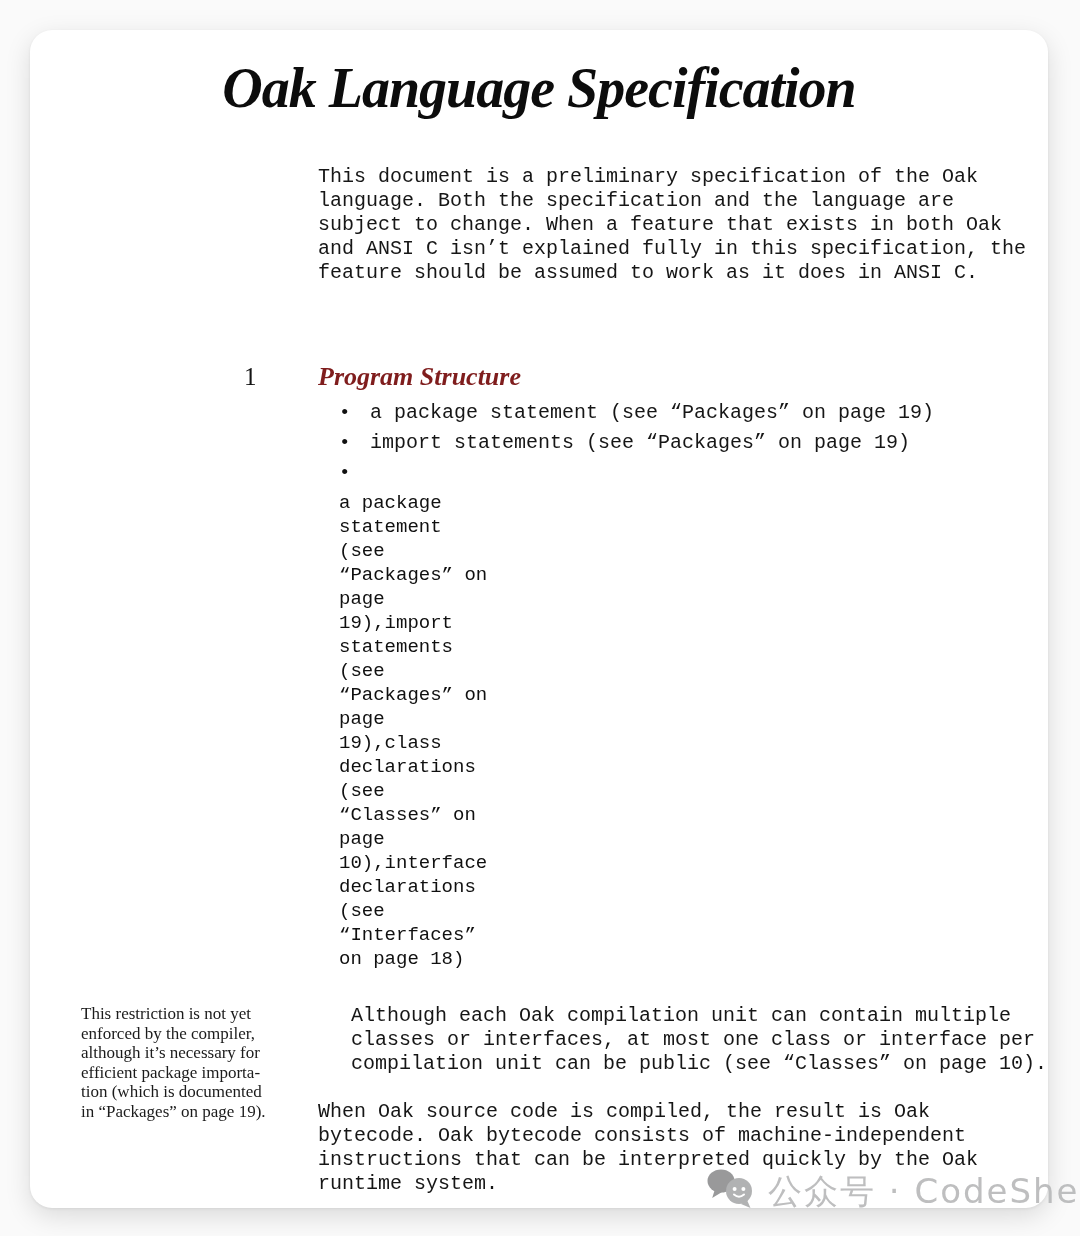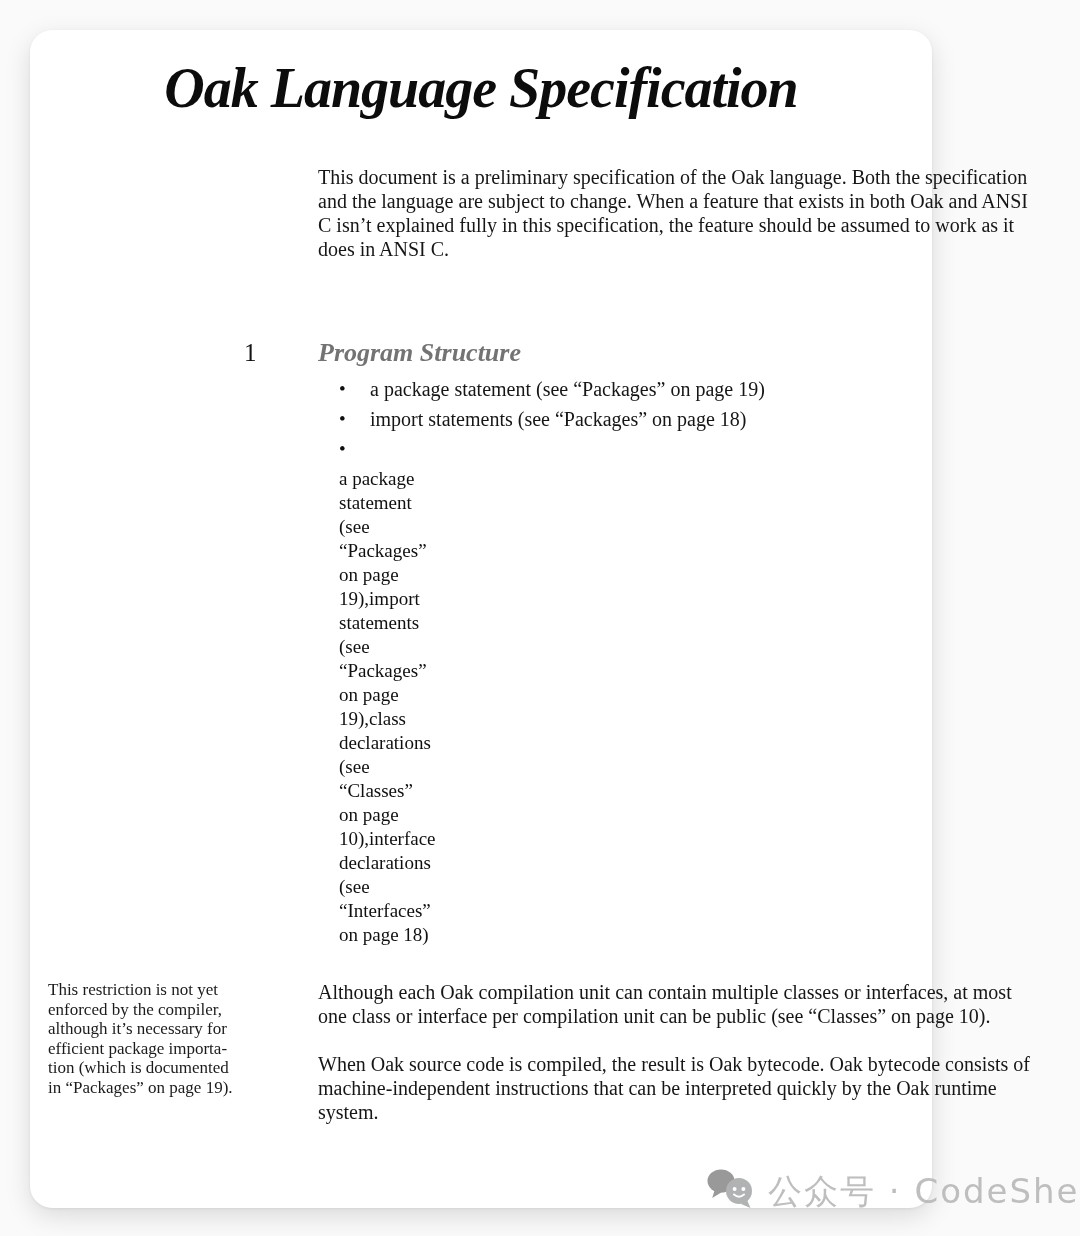--- a/index.html
+++ b/index.html
@@ -6,51 +6,51 @@
   html,body { width:1080px; height:1236px; }
   body {
     position:relative;
     background:#fafafa;
     font-family:"Liberation Serif", serif;
     color:#161616;
     overflow:hidden;
   }
   .page {
     position:absolute; left:30px; top:30px;
-    width:902px; height:1178px;
+    width:1018px; height:1178px;
     background:#ffffff;
     border-radius:22px;
     box-shadow:0 8px 26px rgba(0,0,0,0.13), 0 1px 3px rgba(0,0,0,0.07);
   }
   .title {
     margin-top:26px;
     text-align:center;
     font-family:"Liberation Serif", serif;
     font-style:italic;
     font-weight:600;
     font-size:56px;
     line-height:64px;
     letter-spacing:-1px;
     color:#0c0c0c;
   }
   .row { display:flex; align-items:flex-start; }
   .row.baseline { align-items:baseline; }
   .gutter { flex:0 0 288px; position:relative; }
   .main { flex:0 0 717px; }
-  .bodytext { font-size:20px; line-height:24px; color:#161616; }
+  .bodytext { font-size:20px; line-height:24px; color:#161616;font-family:Liberation Mono, monospace; }
   .em { font-style:italic; }
   
   .secnum-1 { padding-left:214px; font-size:25px; line-height:30px; color:#141414; }
-  .sechead-1 { font-family:"Liberation Serif", serif; font-style:italic; font-weight:bold; font-size:26px; line-height:30px; color:#737373; }
+  .sechead-1 { font-family:"Liberation Serif", serif; font-style:italic; font-weight:bold; font-size:26px; line-height:30px; color:#7f1d1d; }
   
   .r-intro   { margin-top:45px; }
   .r-h1      { margin-top:77px; }
   .r-p1      { margin-top:21px; }
   .r-bullets { margin-top:9px; }
-  .r-p2      { margin-top:27px; }
+  .r-p2      { margin-top:27px;padding-left:33px; }
   .r-p3      { margin-top:24px; }
   
   ul.bullets { list-style:none; }
   ul.bullets li { display:flex; line-height:24px; margin-bottom:6px; }
   .bullet-glyph { flex:0 0 31px; margin-left:21px; font-size:19px; color:#101010; }
   
   .sidenote {
     position:absolute; left:18px; top:0; width:224px;
     font-size:17px; line-height:19.5px; color:#1b1b1b;
   }
@@ -86,21 +86,21 @@
 
   <div class="row r-bullets">
     <div class="gutter"></div>
     <ul class="main bullets bodytext">
       <li>
           <span class="bullet-glyph">•</span>
           <span>a package statement (see “Packages” on page 19)</span>
         </li>
       <li>
           <span class="bullet-glyph">•</span>
-          <span>import statements (see “Packages” on page 18)</span>
+          <span>import statements (see “Packages” on page 19)</span>
         </li>
       <li>
           <span class="bullet-glyph">•</span>
         </li>
       <li>
           <span class="bullet-glyph">a package statement (see “Packages” on page 19),import statements (see “Packages” on page 19),class declarations (see “Classes” on page 10),interface declarations (see “Interfaces” on page 18)</span>
         </li>
     </ul>
   </div>
 

